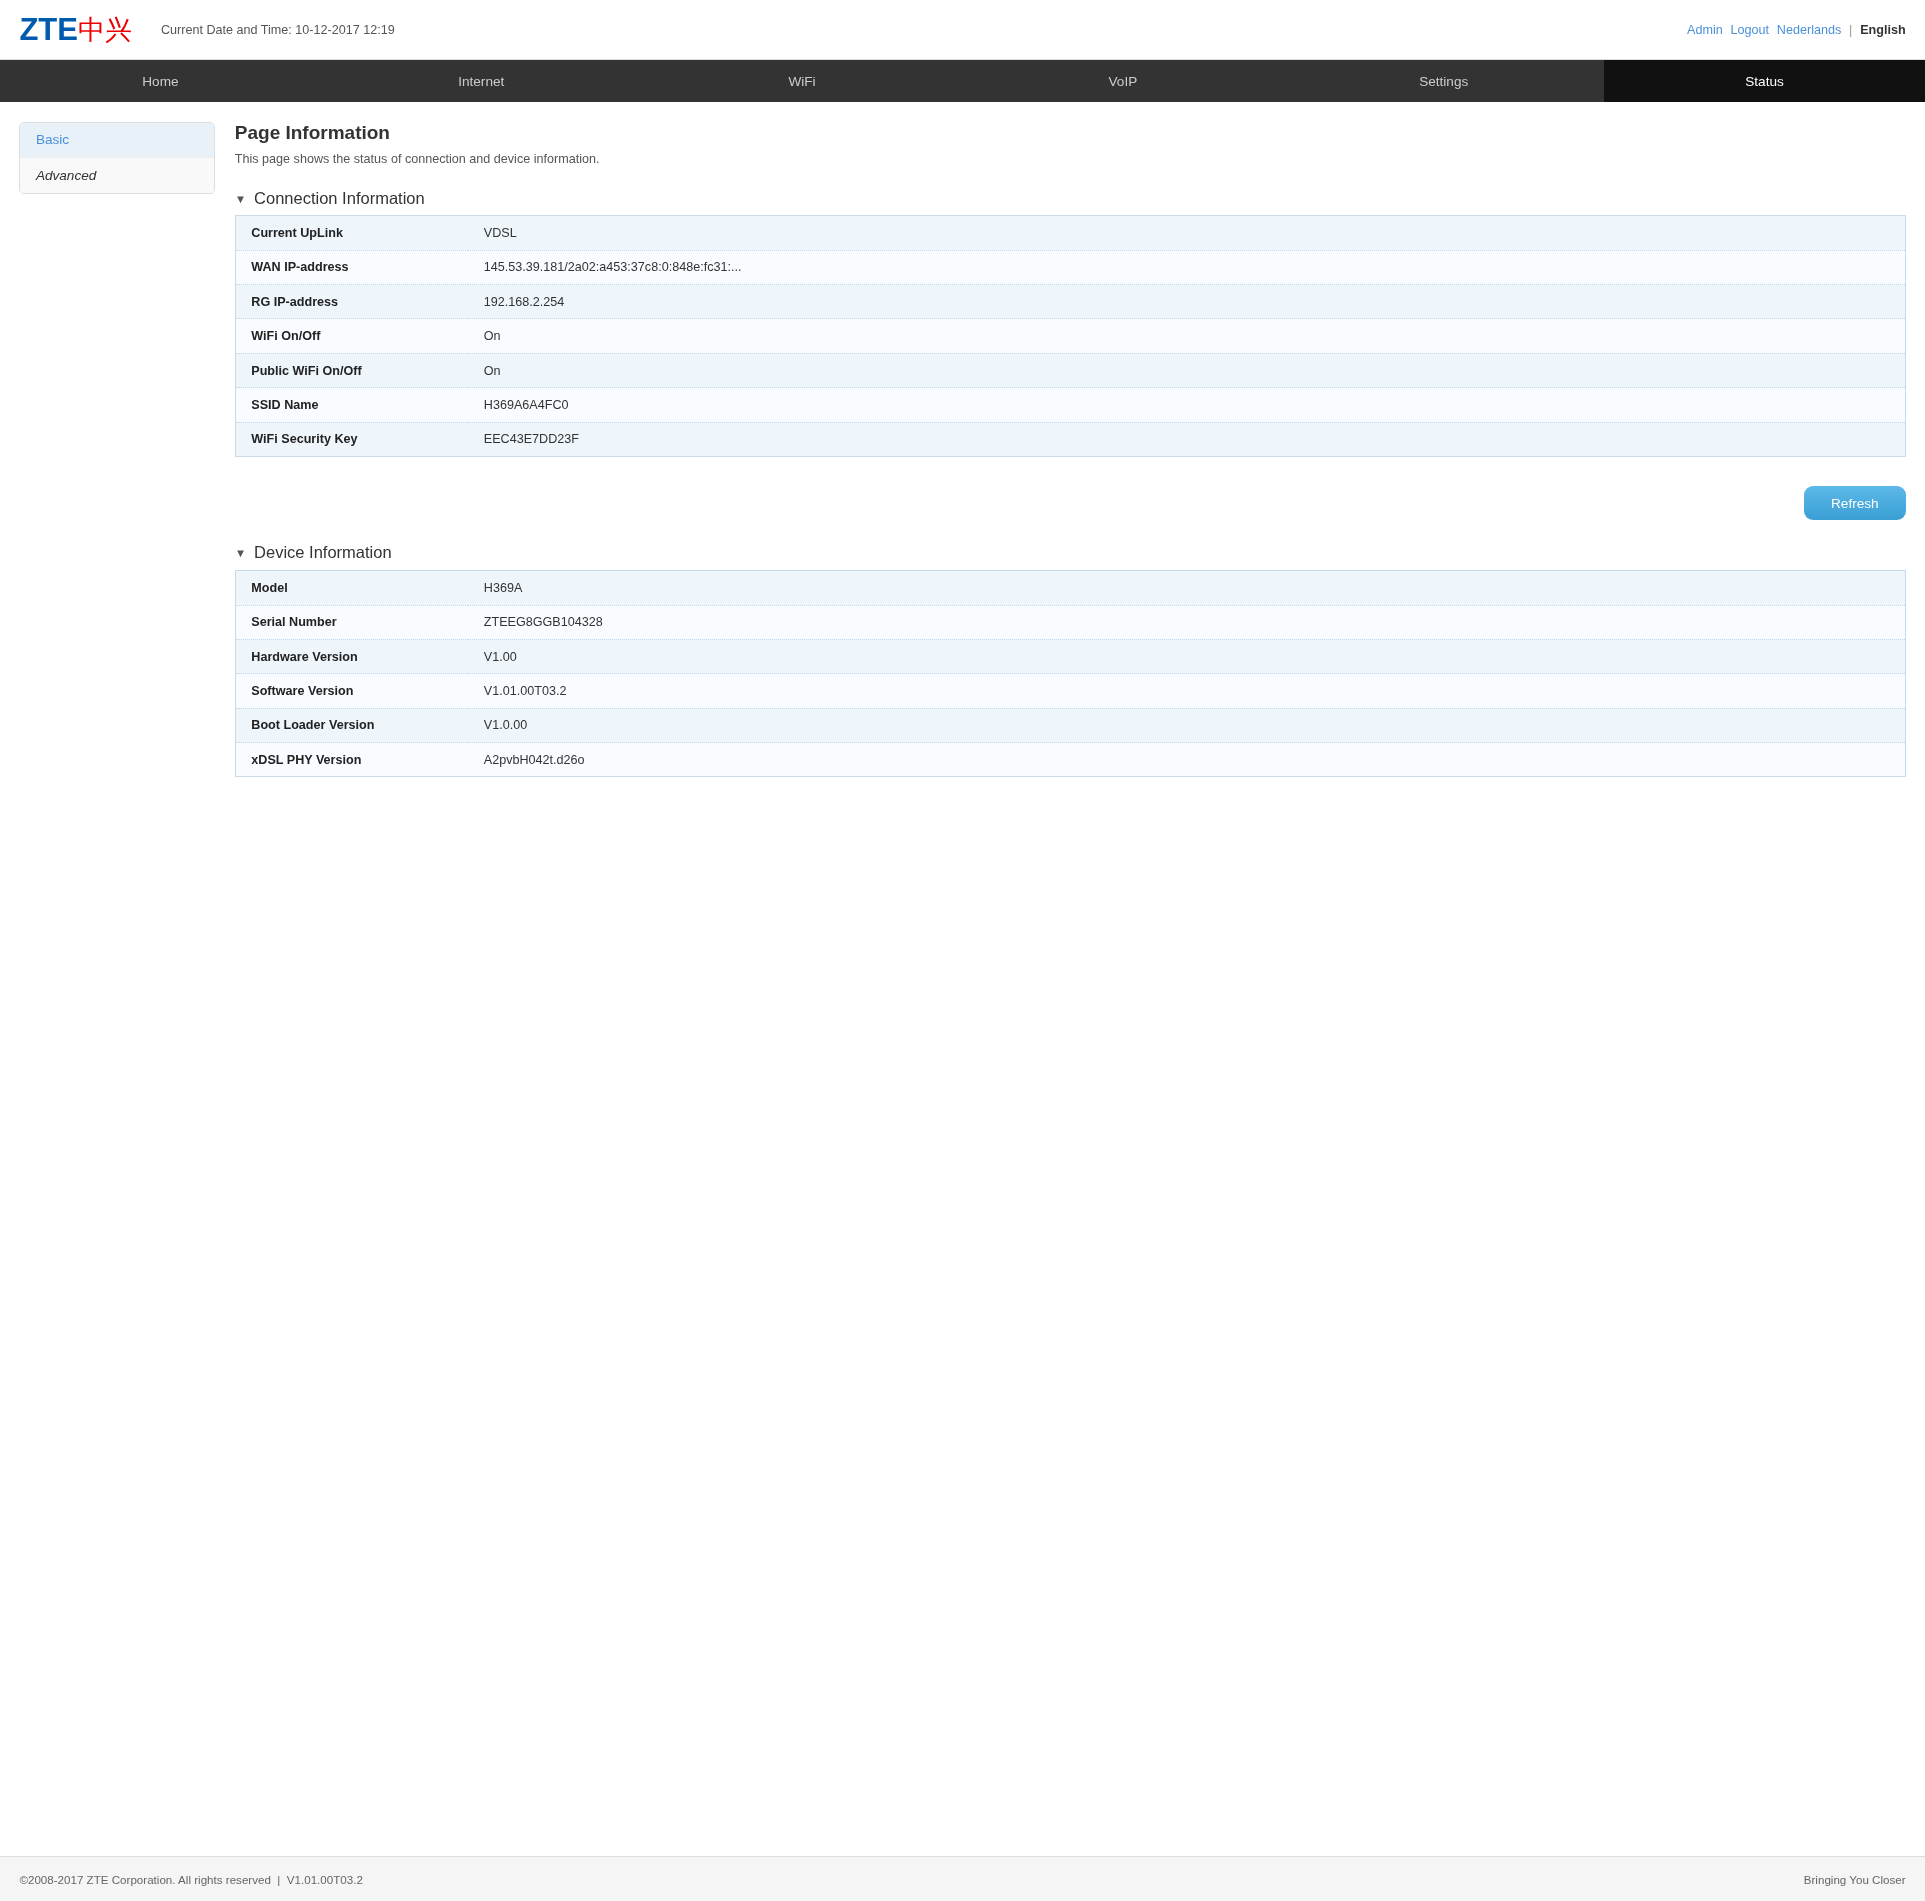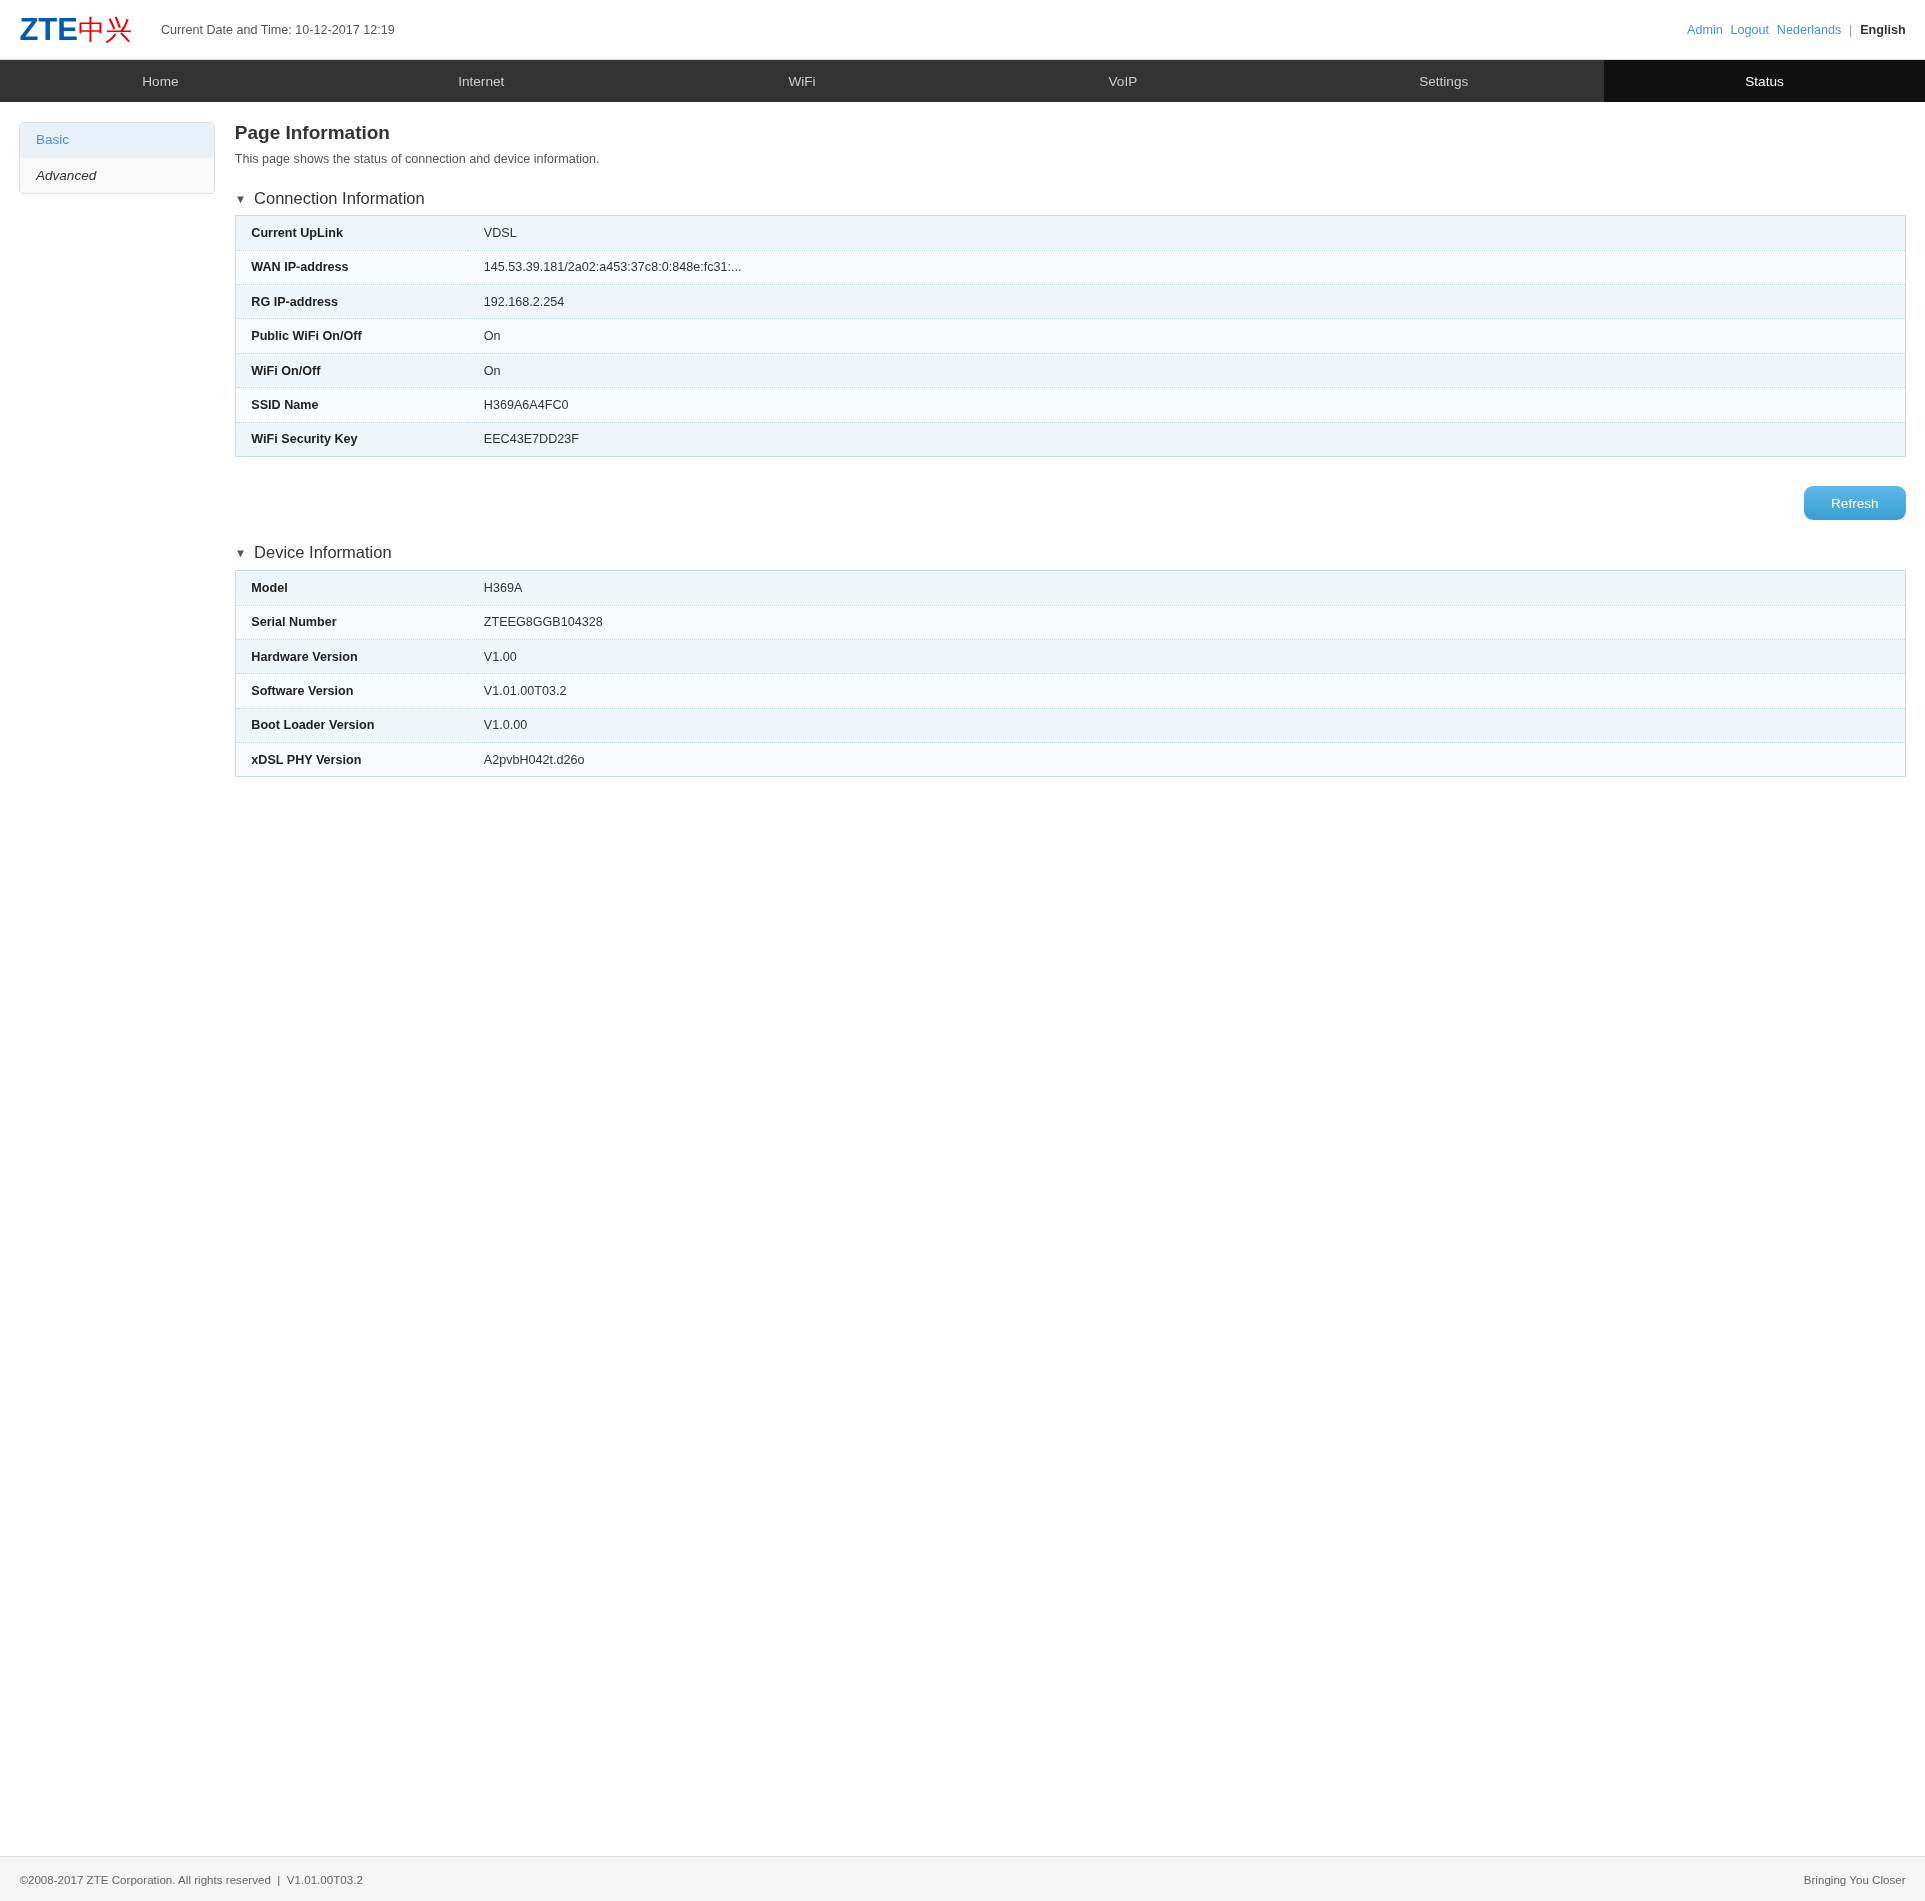--- a/index.html
+++ b/index.html
@@ -110,25 +110,25 @@
           </tr>
           <tr>
             <td>WAN IP-address</td>
             <td>145.53.39.181/2a02:a453:37c8:0:848e:fc31:...</td>
           </tr>
           <tr>
             <td>RG IP-address</td>
             <td>192.168.2.254</td>
           </tr>
           <tr>
-            <td>Public WiFi On/Off</td>
+            <td>WiFi On/Off</td>
             <td>On</td>
           </tr>
           <tr>
-            <td>WiFi On/Off</td>
+            <td>Public WiFi On/Off</td>
             <td>On</td>
           </tr>
           <tr>
             <td>SSID Name</td>
             <td>H369A6A4FC0</td>
           </tr>
           <tr>
             <td>WiFi Security Key</td>
             <td>EEC43E7DD23F</td>
           </tr>

